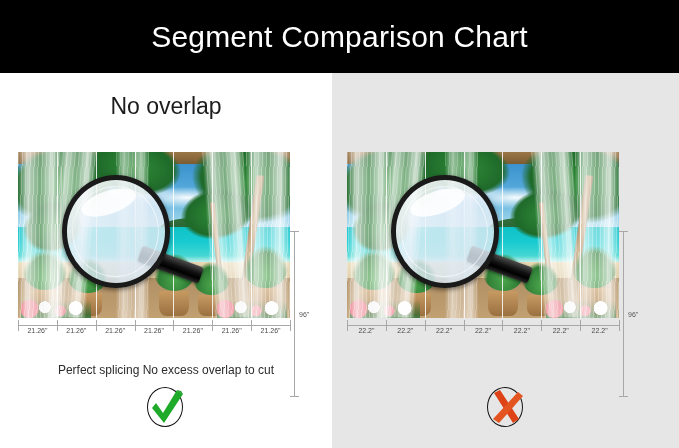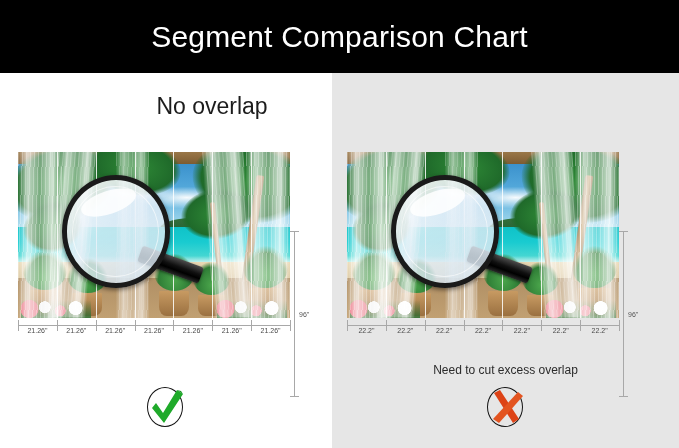--- a/index.html
+++ b/index.html
@@ -65,21 +65,20 @@
 
   .panel-heading {
     position: absolute;
     top: 20px;
     width: 100%;
     text-align: center;
     font-size: 23px;
     color: #1c1c1c;
     font-weight: 400;
     font-family: "Liberation Sans", sans-serif;
-    padding-left: 46px;
   }
 
   
   .figure {
     position: absolute;
   }
   .figure-left  { left: 18px;  top: 79px; width: 272px; height: 166px; }
   .figure-right { left: 15px;  top: 79px; width: 272px; height: 166px; }
 
   .mural {
@@ -448,20 +447,21 @@
               <div class="seg-label">21.26"</div>
               <div class="seg-label">21.26"</div>
               <div class="seg-label">21.26"</div>
               <div class="seg-label">21.26"</div>
               <div class="seg-label">21.26"</div>
               <div class="seg-label">21.26"</div>
             </div>
         </div>
       </div>
 
+      <div class="caption">Perfect splicing No excess overlap to cut</div>
 
       <div class="verdict">
         <div class="verdict-icon">
           <div class="verdict-ring" style="border-color: rgb(20, 20, 20);"></div>
           <svg class="verdict-glyph" viewBox="0 0 46 46">
             <path d="M9 23 L13 18 L20 28 L34 5 L40 9 L21 38 Z" fill="#1faa2a"></path>
             <path d="M34 5 L40 9 L38 6 Z" fill="#169022"></path>
           </svg>
         </div>
       </div>
@@ -539,21 +539,20 @@
               <div class="seg-label">22.2"</div>
               <div class="seg-label">22.2"</div>
               <div class="seg-label">22.2"</div>
               <div class="seg-label">22.2"</div>
               <div class="seg-label">22.2"</div>
               <div class="seg-label">22.2"</div>
             </div>
         </div>
       </div>
 
-      <div class="caption">Need to cut excess overlap</div>
 
       <div class="verdict">
         <div class="verdict-icon">
           <div class="verdict-ring" style="border-color: rgb(20, 20, 20);"></div>
           <svg class="verdict-glyph" viewBox="0 0 46 46">
             <path d="M11 8 L17 5 L36 34 L30 38 Z" fill="#dd4316"></path>
             <path d="M35 7 L40 11 L16 38 L10 34 Z" fill="#e35420"></path>
           </svg>
         </div>
       </div>

